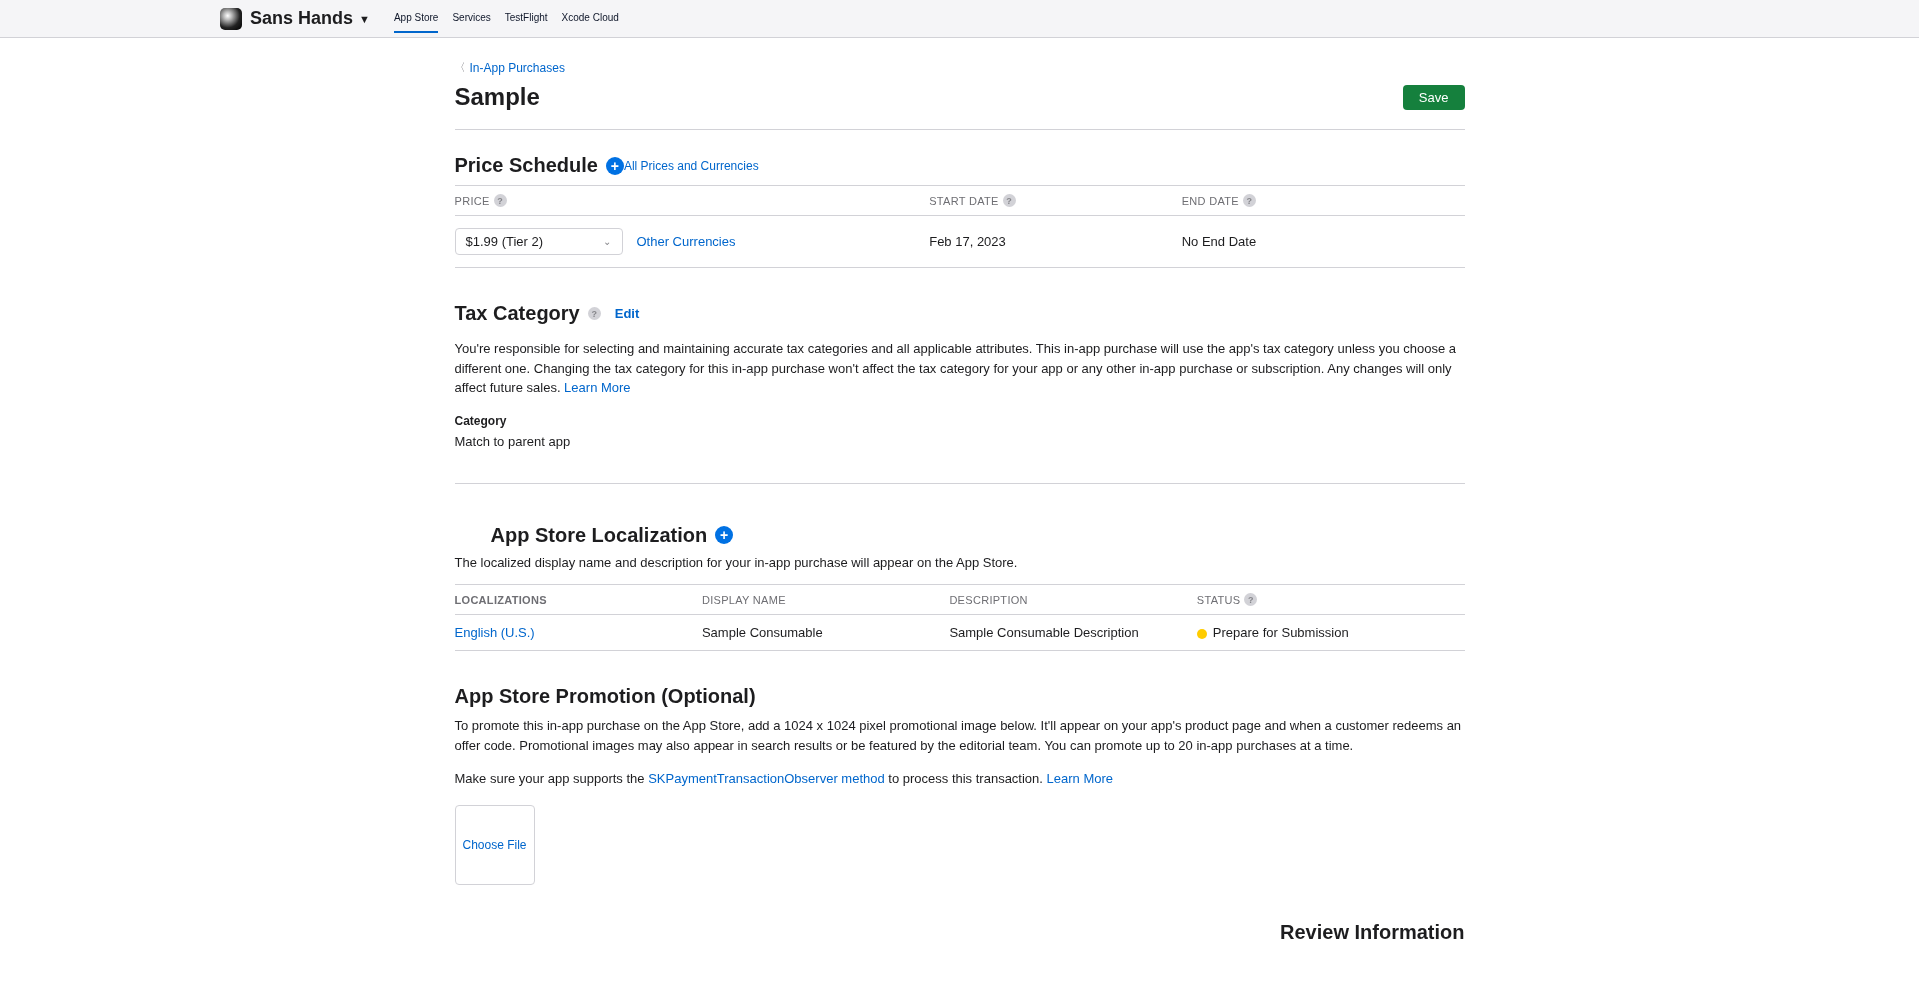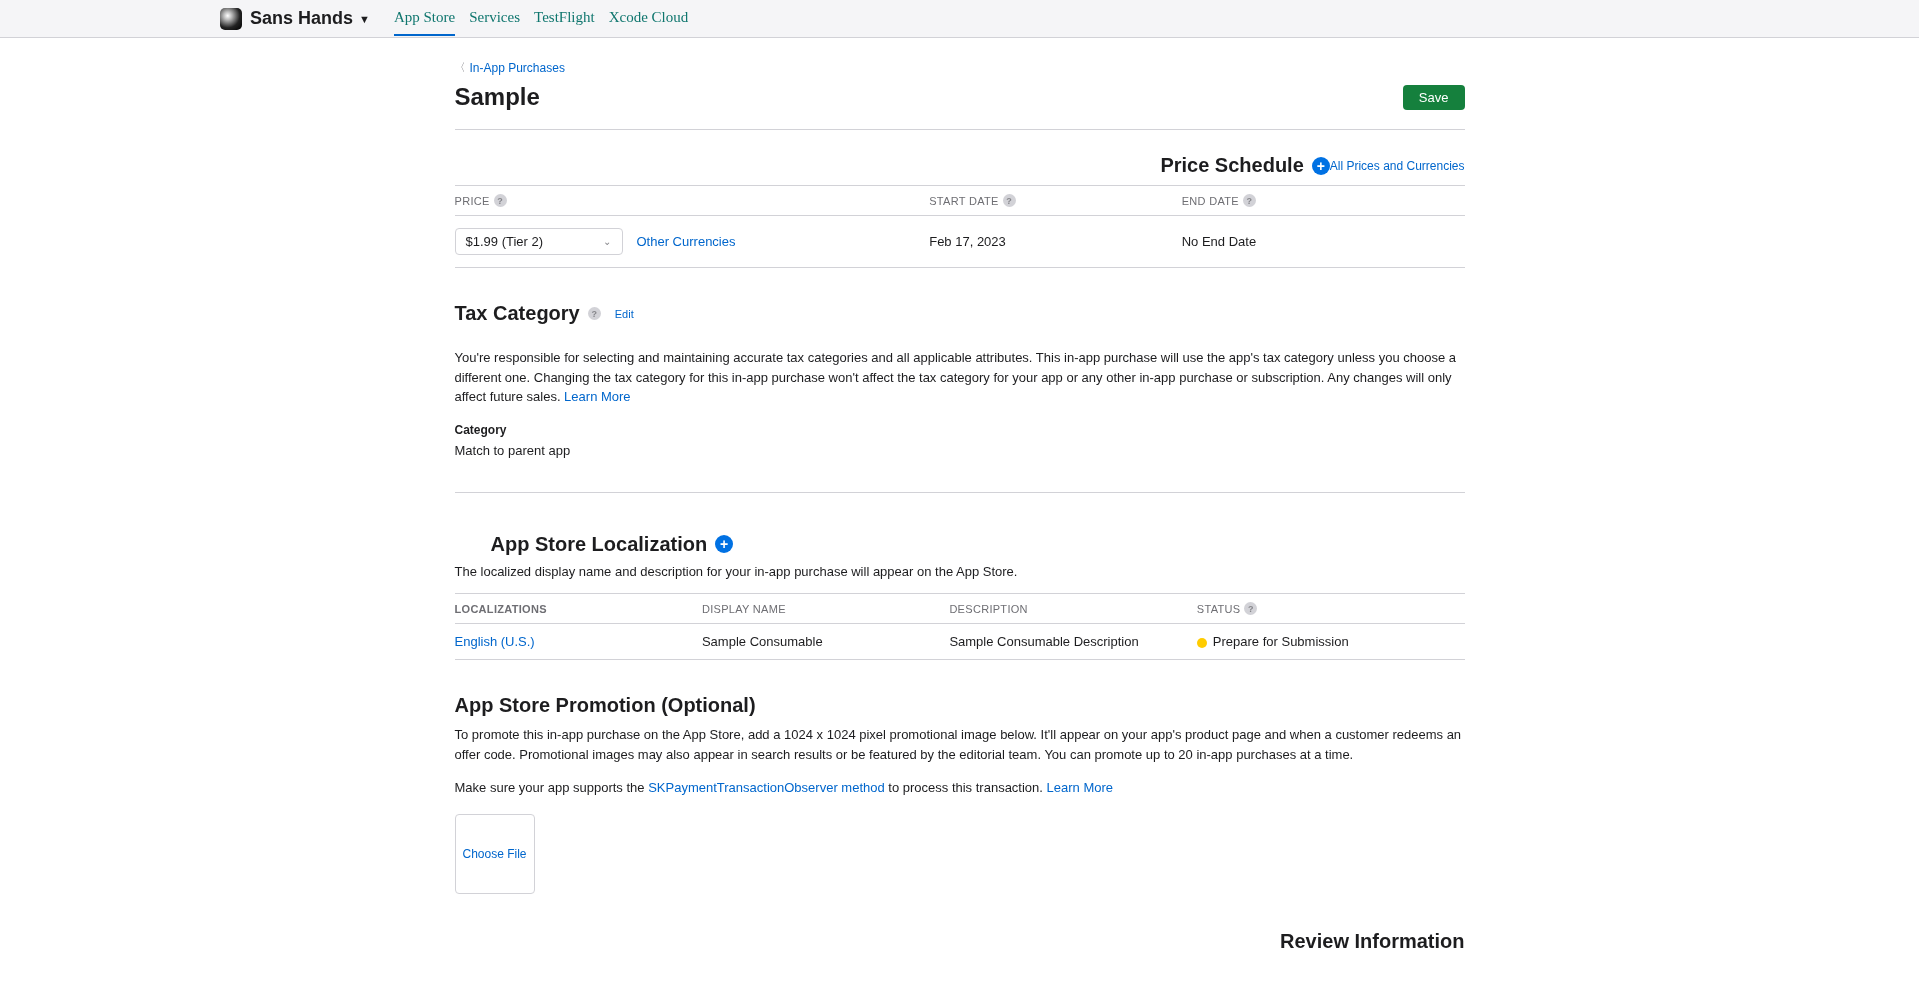--- a/index.html
+++ b/index.html
@@ -35,25 +35,24 @@
     .chevron-down {
       font-size: 11px;
       color: #1d1d1f;
       margin-left: -2px;
     }
     .tabs {
       display: flex;
       gap: 14px;
     }
     .tab {
-      color: #0f766e;
-      font-size: 15px;
+      color: #0f172a;
+      font-size: 10px;
       padding: 8px 0;
       cursor: pointer;
-      font-family: Liberation Serif, serif;
     }
     .tab.active {
       border-bottom: 2px solid #0066cc;
       font-weight: 400;
     }
     .container {
       max-width: 1010px;
       margin: 0 auto;
       padding: 0 0 60px 0;
     }
@@ -93,21 +92,21 @@
       font-size: 13px;
       font-weight: 400;
       cursor: pointer;
     }
     .section {
       margin-top: 24px;
     }
     .section-header {
       display: flex;
       align-items: center;
-      justify-content: flex-end;
+      justify-content: flex-start;
       margin-bottom: 6px;
     }
     .section-title-group {
       display: flex;
       align-items: center;
       gap: 8px;
     }
     .section-title {
       font-size: 20px;
       font-weight: 700;
@@ -210,23 +209,24 @@
       width: 10px;
       height: 10px;
       border-radius: 50%;
       display: inline-block;
       margin-right: 6px;
       vertical-align: middle;
     }
     .status-yellow { background: #ffcc00; }
     .edit-link {
       color: #0066cc;
-      font-size: 11px;
+      font-size: 13px;
       cursor: pointer;
       margin-left: 6px;
+      font-weight: bold;
     }
     .upload-box {
       width: 80px;
       height: 80px;
       border: 1px solid #d2d2d7;
       border-radius: 4px;
       display: flex;
       align-items: center;
       justify-content: center;
       margin-top: 16px;
@@ -335,21 +335,21 @@
             </div>
           </td>
           <td>Feb 17, 2023</td>
           <td>No End Date</td>
         </tr>
       </tbody>
     </table>
   </div>
 
   <div class="section" style="margin-top:34px;">
-    <div class="section-title-group" style="margin-bottom:23px;">
+    <div class="section-title-group" style="margin-bottom:14px;">
       <span class="section-title">Tax Category</span>
       <span class="help-icon">?</span>
       <span class="edit-link">Edit</span>
     </div>
     <p class="body-text">
       <span>You're responsible for selecting and maintaining accurate tax categories and all applicable attributes. This in-app purchase will use the app's tax category unless you choose a different one. Changing the tax category for this in-app purchase won't affect the tax category for your app or any other in-app purchase or subscription. Any changes will only affect future sales. </span><span class="link">Learn More</span>
     </p>
     <div class="label-sm">Category</div>
     <div class="value-sm">Match to parent app</div>
   </div>

